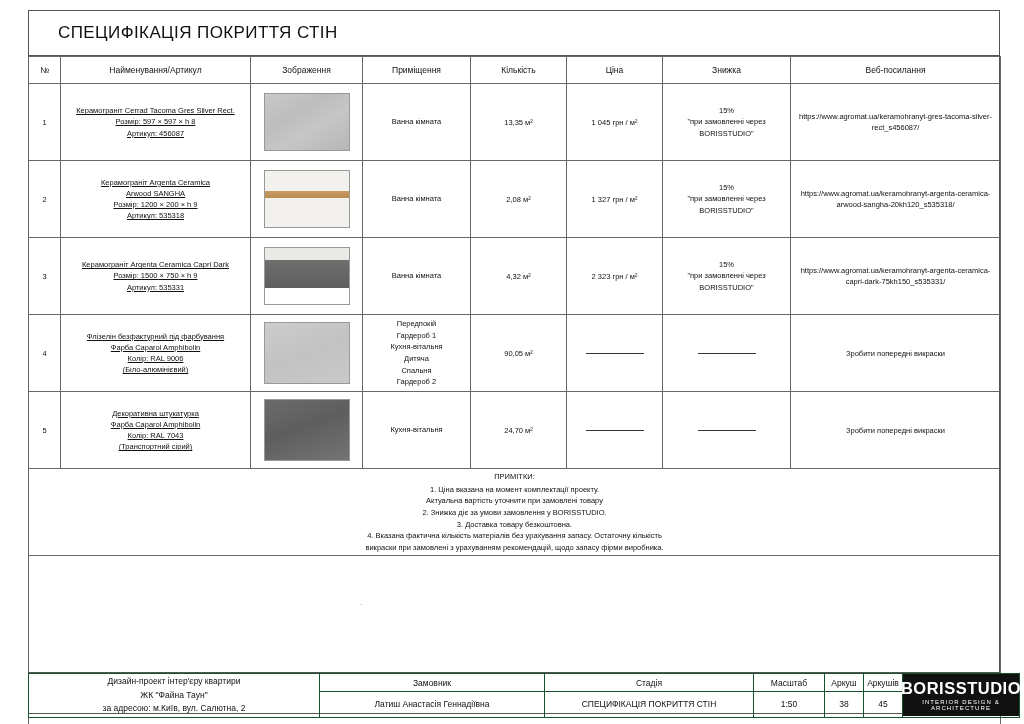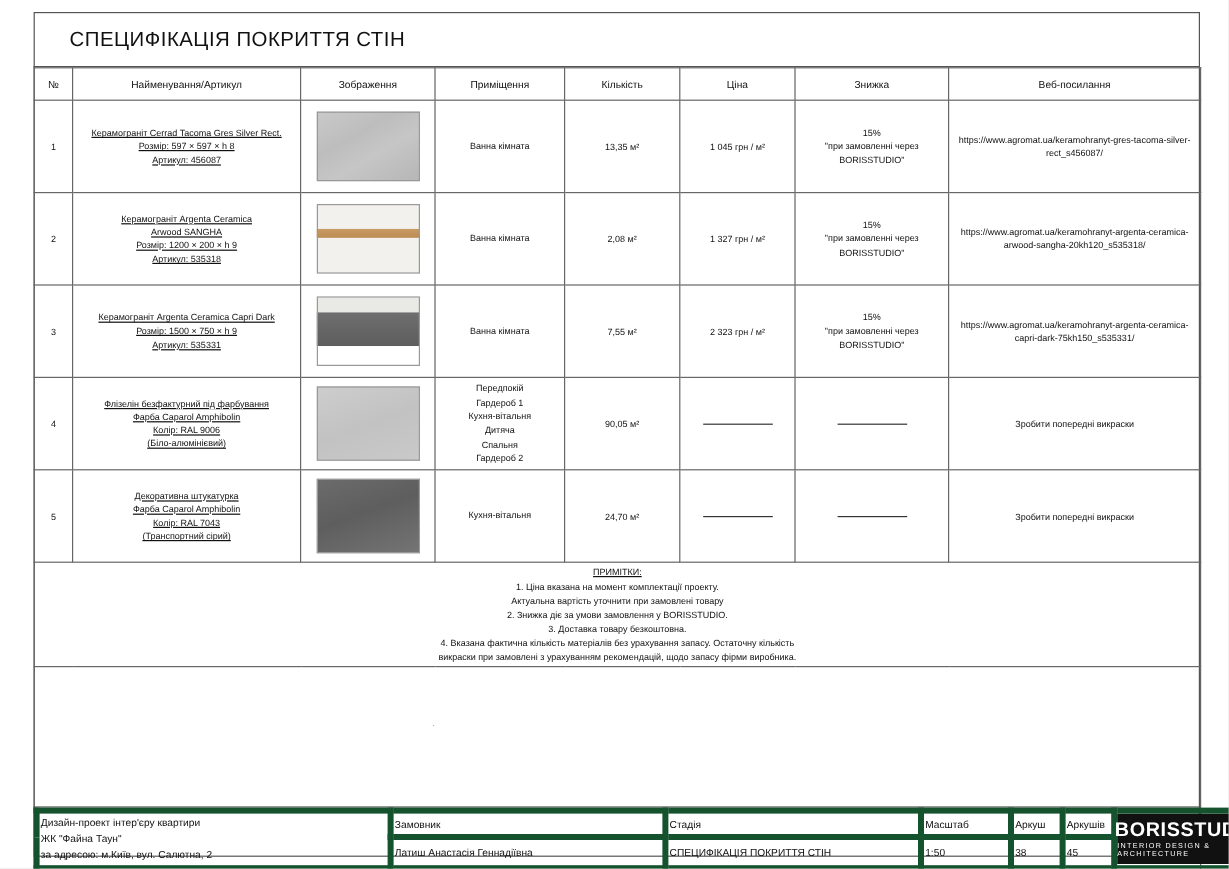--- a/index.html
+++ b/index.html
@@ -116,21 +116,20 @@
 
   .notes-row td {
     text-align: left;
     padding: 6px 0 8px 18px;
     font-size: 9px;
     line-height: 1.55;
     color: #1a1a6e;
     height: auto;
   }
   .notes-title {
-    text-decoration: underline;
     margin-bottom: 1px;
   }
   .blank-row td { height: 222px; }
 
   
   .titleblock {
     position: absolute;
     left: 28px;
     top: 672px;
     width: 972px;
@@ -138,21 +137,22 @@
     border-top: 1px solid #555;
     box-sizing: border-box;
   }
   table.tb {
     width: 972px;
     height: 42px;
     border-collapse: collapse;
     table-layout: fixed;
   }
   table.tb td {
-    border: 5px solid #14532d;
+    border: 1px solid #14532d;
+    text-align: center;
     vertical-align: middle;
     font-size: 8.5px;
     color: #111;
   }
   .tb-proj { width: 288px; line-height: 1.6; font-size: 8.5px; }
   .tb-cust { width: 222px; }
   .tb-stage { width: 206px; }
   .tb-scale { width: 68px; }
   .tb-sheet { width: 36px; }
   .tb-sheets { width: 36px; }
@@ -260,21 +260,21 @@
       </tr>
       <tr class="row-body">
         <td>3</td>
         <td class="name-cell" style="white-space:pre-line;">Керамограніт Argenta Ceramica Capri Dark
 Розмір: 1500 × 750 × h 9
 Артикул: 535331</td>
         <td>
             <span class="swatch sw-3"></span>
           </td>
         <td class="room-cell" style="white-space:pre-line;">Ванна кімната</td>
-        <td>7,55 м²</td>
+        <td>4,32 м²</td>
         <td>2 323 грн / м²</td>
         <td class="disc-cell" style="white-space:pre-line;">15%
 "при замовленні через
 BORISSTUDIO"</td>
         <td class="link-cell">https://www.agromat.ua/keramohranyt-argenta-ceramica-capri-dark-75kh150_s535331/</td>
       </tr>
       <tr class="row-body">
         <td>4</td>
         <td class="name-cell" style="white-space:pre-line;">Флізелін безфактурний під фарбування
 Фарба Caparol Amphibolin

